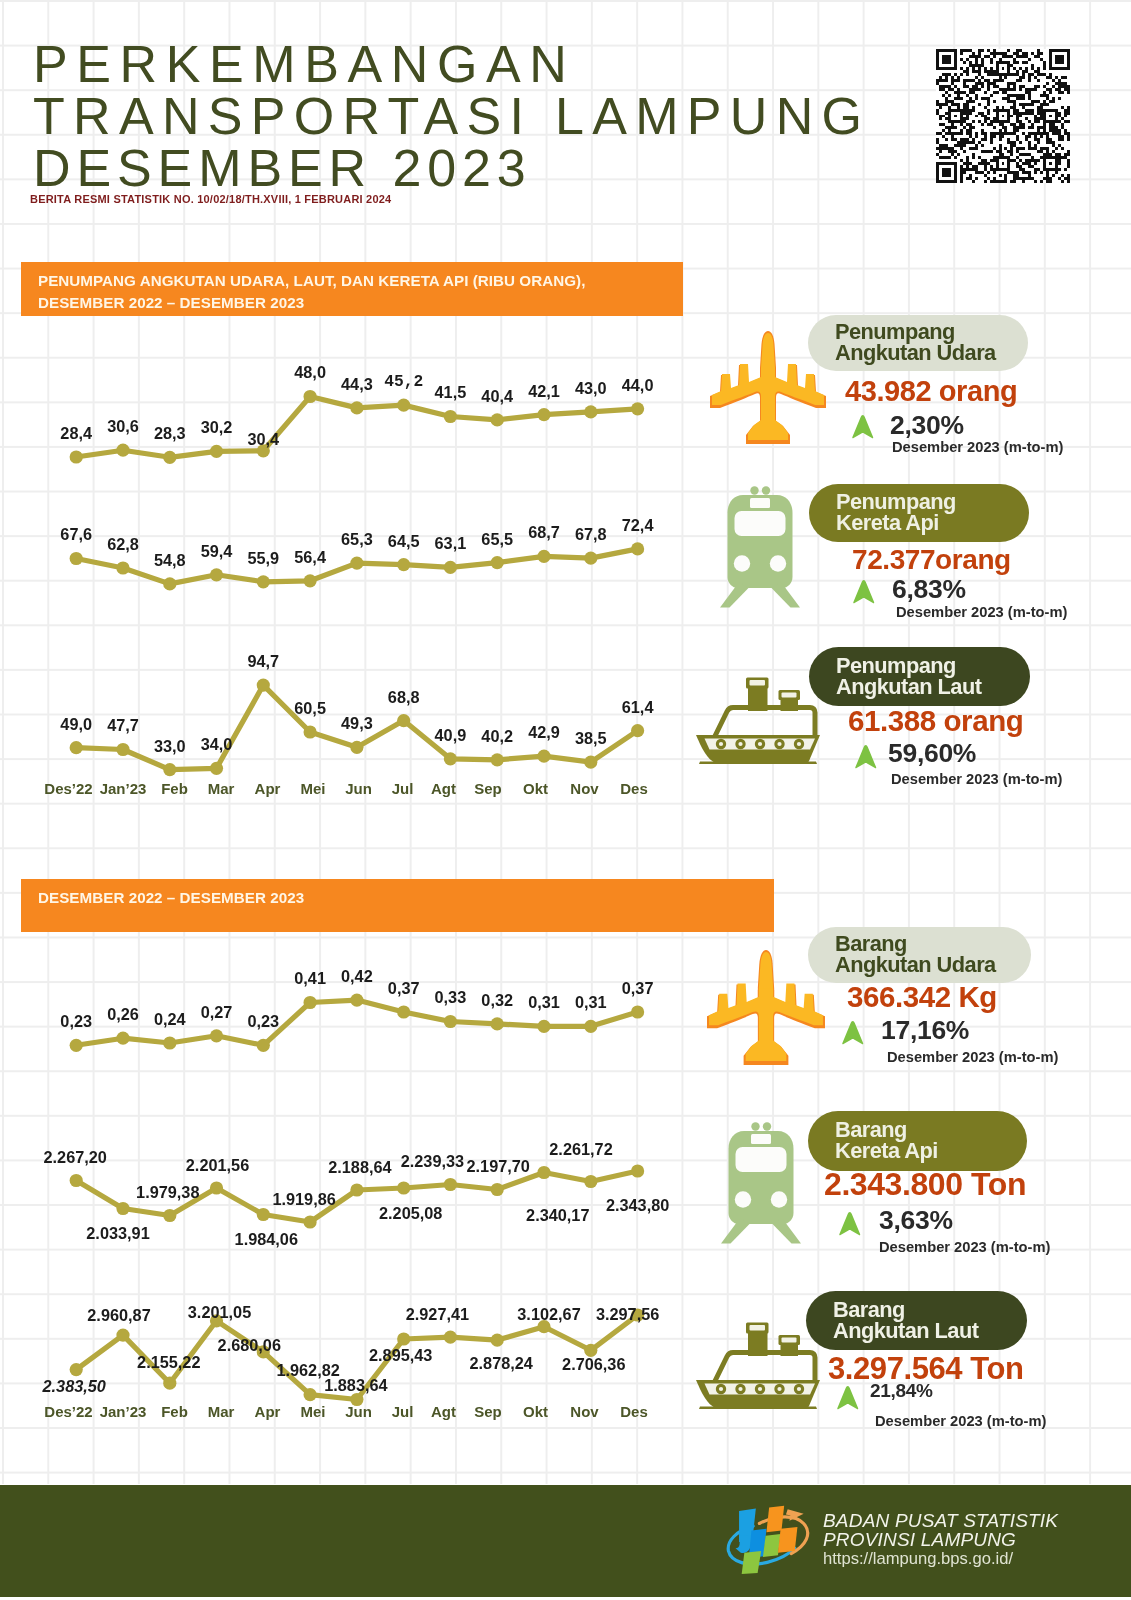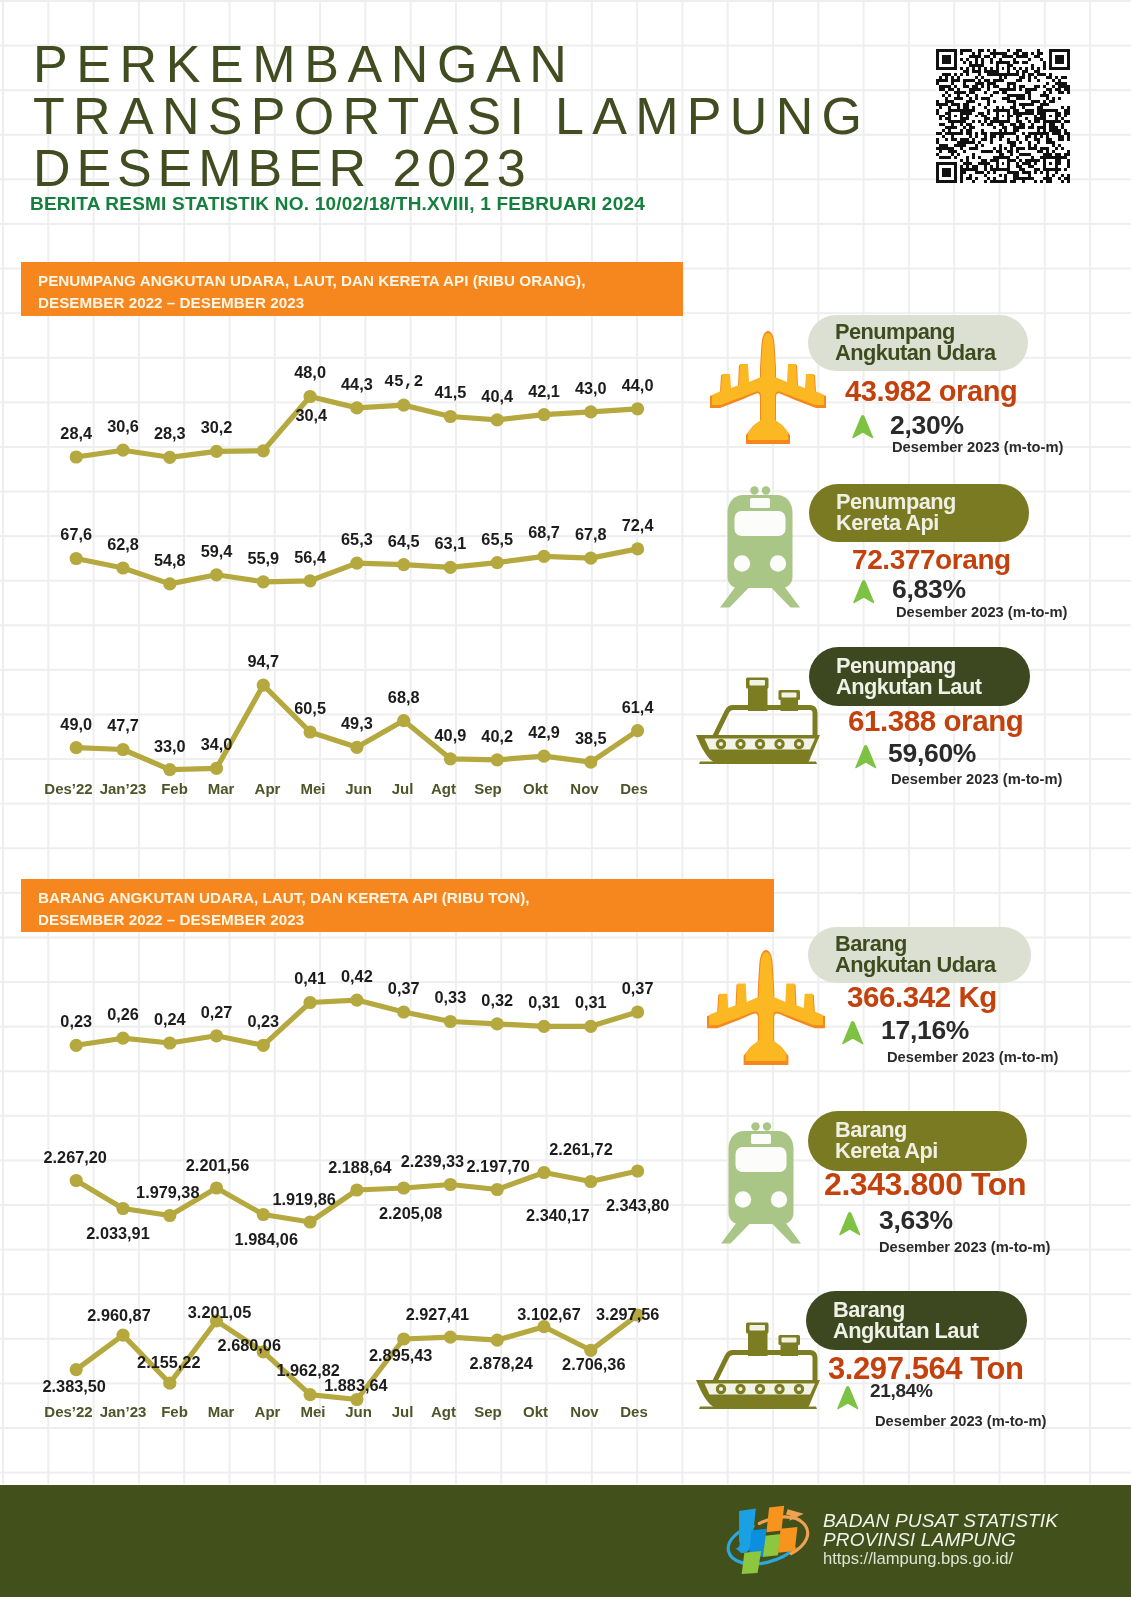--- a/index.html
+++ b/index.html
@@ -11,22 +11,22 @@
       linear-gradient(to right, #eeeeee 2.2px, transparent 2.2px),
       linear-gradient(to bottom, #eeeeee 2.2px, transparent 2.2px);
     background-size:45.3px 44.6px;
     background-position:2px 0px;}
   
   .title{position:absolute;left:33px;color:#424C21;font-weight:400;
          letter-spacing:0.06em;white-space:nowrap;}
   #t1{top:34px;font-size:52px;letter-spacing:8.6px;}
   #t2{top:86px;font-size:52px;letter-spacing:8.3px;}
   #t3{top:138px;font-size:52px;letter-spacing:5.9px;}
-  #subtitle{position:absolute;left:30px;top:193px;font-size:19px;font-weight:700;
-            color:#15803d;letter-spacing:0.21px;white-space:nowrap;}
+  #subtitle{position:absolute;left:30px;top:193px;font-size:11px;font-weight:700;
+            color:#7f1d1d;letter-spacing:0.21px;white-space:nowrap;}
   #qr{position:absolute;left:935px;top:49px;width:136px;height:134px;}
   
   .banner{position:absolute;background:#F6871F;color:#FFF6E6;
           font-weight:700;font-size:15.2px;line-height:21.5px;letter-spacing:0.04px;
           padding:8px 0 0 17px;box-sizing:border-box;}
   .dlabel{position:absolute;font-size:16.3px;font-weight:700;color:#1c1c1c;
           white-space:nowrap;transform:translateX(-50%);}
   .axis{position:absolute;font-size:15px;font-weight:700;color:#4c5628;
         white-space:nowrap;transform:translateX(-50%);}
   
@@ -65,21 +65,20 @@
       <rect width="45" height="45" fill="#ffffff"></rect>
       <path fill="#111111" d="M0 0h7v1h-7zM8 0h4v1h-4zM14 0h2v1h-2zM17 0h1v1h-1zM19 0h1v1h-1zM24 0h1v1h-1zM27 0h2v1h-2zM34 0h1v1h-1zM38 0h7v1h-7zM0 1h1v1h-1zM6 1h1v1h-1zM8 1h1v1h-1zM12 1h1v1h-1zM14 1h1v1h-1zM18 1h6v1h-6zM26 1h2v1h-2zM29 1h2v1h-2zM32 1h1v1h-1zM34 1h2v1h-2zM38 1h1v1h-1zM44 1h1v1h-1zM0 2h1v1h-1zM2 2h3v1h-3zM6 2h1v1h-1zM11 2h4v1h-4zM16 2h2v1h-2zM19 2h1v1h-1zM22 2h4v1h-4zM27 2h4v1h-4zM33 2h2v1h-2zM38 2h1v1h-1zM40 2h3v1h-3zM44 2h1v1h-1zM0 3h1v1h-1zM2 3h3v1h-3zM6 3h1v1h-1zM8 3h1v1h-1zM10 3h1v1h-1zM13 3h1v1h-1zM15 3h1v1h-1zM18 3h1v1h-1zM21 3h1v1h-1zM26 3h1v1h-1zM31 3h1v1h-1zM35 3h1v1h-1zM38 3h1v1h-1zM40 3h3v1h-3zM44 3h1v1h-1zM0 4h1v1h-1zM2 4h3v1h-3zM6 4h1v1h-1zM9 4h1v1h-1zM11 4h1v1h-1zM13 4h1v1h-1zM15 4h1v1h-1zM18 4h1v1h-1zM20 4h5v1h-5zM26 4h2v1h-2zM29 4h2v1h-2zM36 4h1v1h-1zM38 4h1v1h-1zM40 4h3v1h-3zM44 4h1v1h-1zM0 5h1v1h-1zM6 5h1v1h-1zM11 5h5v1h-5zM20 5h1v1h-1zM24 5h2v1h-2zM32 5h1v1h-1zM36 5h1v1h-1zM38 5h1v1h-1zM44 5h1v1h-1zM0 6h7v1h-7zM8 6h1v1h-1zM10 6h1v1h-1zM12 6h1v1h-1zM14 6h1v1h-1zM16 6h1v1h-1zM18 6h1v1h-1zM20 6h1v1h-1zM22 6h1v1h-1zM24 6h1v1h-1zM26 6h1v1h-1zM28 6h1v1h-1zM30 6h1v1h-1zM32 6h1v1h-1zM34 6h1v1h-1zM36 6h1v1h-1zM38 6h7v1h-7zM9 7h2v1h-2zM12 7h3v1h-3zM16 7h5v1h-5zM24 7h1v1h-1zM27 7h1v1h-1zM29 7h2v1h-2zM33 7h2v1h-2zM2 8h3v1h-3zM6 8h1v1h-1zM8 8h1v1h-1zM10 8h1v1h-1zM14 8h1v1h-1zM17 8h11v1h-11zM29 8h1v1h-1zM31 8h2v1h-2zM34 8h3v1h-3zM38 8h1v1h-1zM1 9h1v1h-1zM3 9h1v1h-1zM5 9h1v1h-1zM7 9h1v1h-1zM13 9h1v1h-1zM15 9h1v1h-1zM21 9h1v1h-1zM23 9h1v1h-1zM28 9h2v1h-2zM31 9h1v1h-1zM33 9h1v1h-1zM37 9h2v1h-2zM40 9h1v1h-1zM42 9h2v1h-2zM0 10h4v1h-4zM5 10h3v1h-3zM9 10h4v1h-4zM14 10h1v1h-1zM16 10h2v1h-2zM19 10h4v1h-4zM27 10h2v1h-2zM31 10h1v1h-1zM34 10h1v1h-1zM39 10h1v1h-1zM41 10h1v1h-1zM0 11h1v1h-1zM5 11h1v1h-1zM9 11h1v1h-1zM13 11h3v1h-3zM17 11h3v1h-3zM24 11h3v1h-3zM37 11h1v1h-1zM40 11h4v1h-4zM1 12h4v1h-4zM6 12h1v1h-1zM9 12h2v1h-2zM12 12h2v1h-2zM15 12h1v1h-1zM17 12h1v1h-1zM19 12h2v1h-2zM24 12h1v1h-1zM26 12h1v1h-1zM28 12h2v1h-2zM33 12h2v1h-2zM36 12h1v1h-1zM39 12h1v1h-1zM41 12h4v1h-4zM1 13h2v1h-2zM4 13h2v1h-2zM7 13h1v1h-1zM11 13h4v1h-4zM17 13h1v1h-1zM21 13h6v1h-6zM28 13h1v1h-1zM30 13h4v1h-4zM37 13h2v1h-2zM40 13h2v1h-2zM43 13h2v1h-2zM3 14h1v1h-1zM6 14h4v1h-4zM11 14h2v1h-2zM16 14h1v1h-1zM19 14h2v1h-2zM22 14h2v1h-2zM30 14h2v1h-2zM36 14h1v1h-1zM38 14h1v1h-1zM41 14h2v1h-2zM44 14h1v1h-1zM2 15h1v1h-1zM4 15h1v1h-1zM7 15h1v1h-1zM10 15h1v1h-1zM13 15h1v1h-1zM18 15h1v1h-1zM24 15h6v1h-6zM31 15h1v1h-1zM35 15h3v1h-3zM3 16h1v1h-1zM6 16h3v1h-3zM11 16h1v1h-1zM13 16h1v1h-1zM15 16h3v1h-3zM22 16h3v1h-3zM27 16h3v1h-3zM31 16h1v1h-1zM37 16h1v1h-1zM39 16h1v1h-1zM41 16h1v1h-1zM0 17h1v1h-1zM3 17h3v1h-3zM10 17h3v1h-3zM17 17h1v1h-1zM19 17h1v1h-1zM24 17h3v1h-3zM32 17h3v1h-3zM36 17h1v1h-1zM38 17h2v1h-2zM0 18h4v1h-4zM5 18h3v1h-3zM9 18h2v1h-2zM14 18h1v1h-1zM17 18h1v1h-1zM26 18h1v1h-1zM28 18h5v1h-5zM35 18h3v1h-3zM1 19h1v1h-1zM4 19h1v1h-1zM7 19h1v1h-1zM9 19h2v1h-2zM12 19h1v1h-1zM16 19h1v1h-1zM20 19h1v1h-1zM22 19h1v1h-1zM25 19h2v1h-2zM29 19h1v1h-1zM34 19h2v1h-2zM42 19h1v1h-1zM44 19h1v1h-1zM0 20h1v1h-1zM4 20h9v1h-9zM17 20h1v1h-1zM19 20h6v1h-6zM26 20h2v1h-2zM30 20h3v1h-3zM34 20h7v1h-7zM43 20h2v1h-2zM0 21h1v1h-1zM3 21h2v1h-2zM8 21h4v1h-4zM14 21h2v1h-2zM17 21h1v1h-1zM20 21h1v1h-1zM24 21h1v1h-1zM26 21h7v1h-7zM34 21h3v1h-3zM40 21h2v1h-2zM43 21h2v1h-2zM1 22h2v1h-2zM4 22h1v1h-1zM6 22h1v1h-1zM8 22h1v1h-1zM10 22h1v1h-1zM13 22h1v1h-1zM15 22h2v1h-2zM20 22h1v1h-1zM22 22h1v1h-1zM24 22h2v1h-2zM27 22h2v1h-2zM33 22h1v1h-1zM35 22h2v1h-2zM38 22h1v1h-1zM40 22h2v1h-2zM43 22h1v1h-1zM1 23h1v1h-1zM3 23h2v1h-2zM8 23h3v1h-3zM16 23h2v1h-2zM19 23h2v1h-2zM24 23h1v1h-1zM27 23h1v1h-1zM30 23h1v1h-1zM33 23h4v1h-4zM40 23h1v1h-1zM42 23h1v1h-1zM4 24h6v1h-6zM12 24h1v1h-1zM14 24h1v1h-1zM16 24h1v1h-1zM18 24h7v1h-7zM27 24h2v1h-2zM31 24h1v1h-1zM33 24h2v1h-2zM36 24h6v1h-6zM43 24h2v1h-2zM1 25h2v1h-2zM5 25h1v1h-1zM8 25h1v1h-1zM10 25h2v1h-2zM15 25h1v1h-1zM17 25h2v1h-2zM21 25h2v1h-2zM25 25h2v1h-2zM28 25h2v1h-2zM32 25h1v1h-1zM36 25h1v1h-1zM38 25h2v1h-2zM42 25h1v1h-1zM3 26h4v1h-4zM9 26h1v1h-1zM11 26h2v1h-2zM19 26h1v1h-1zM22 26h2v1h-2zM26 26h4v1h-4zM31 26h2v1h-2zM34 26h3v1h-3zM38 26h3v1h-3zM42 26h1v1h-1zM2 27h1v1h-1zM4 27h1v1h-1zM8 27h1v1h-1zM10 27h2v1h-2zM15 27h1v1h-1zM21 27h1v1h-1zM23 27h1v1h-1zM26 27h2v1h-2zM34 27h1v1h-1zM36 27h1v1h-1zM38 27h4v1h-4zM43 27h1v1h-1zM0 28h2v1h-2zM3 28h6v1h-6zM10 28h2v1h-2zM13 28h1v1h-1zM15 28h2v1h-2zM18 28h9v1h-9zM29 28h1v1h-1zM31 28h7v1h-7zM39 28h3v1h-3zM43 28h2v1h-2zM2 29h1v1h-1zM5 29h1v1h-1zM11 29h1v1h-1zM13 29h1v1h-1zM16 29h1v1h-1zM18 29h2v1h-2zM21 29h2v1h-2zM27 29h1v1h-1zM30 29h2v1h-2zM33 29h1v1h-1zM35 29h1v1h-1zM37 29h1v1h-1zM41 29h2v1h-2zM44 29h1v1h-1zM0 30h1v1h-1zM3 30h1v1h-1zM5 30h2v1h-2zM8 30h3v1h-3zM12 30h1v1h-1zM15 30h2v1h-2zM18 30h1v1h-1zM21 30h1v1h-1zM24 30h1v1h-1zM27 30h1v1h-1zM30 30h1v1h-1zM33 30h2v1h-2zM37 30h2v1h-2zM41 30h2v1h-2zM44 30h1v1h-1zM0 31h1v1h-1zM7 31h6v1h-6zM14 31h1v1h-1zM18 31h1v1h-1zM24 31h3v1h-3zM28 31h1v1h-1zM31 31h1v1h-1zM34 31h1v1h-1zM37 31h3v1h-3zM1 32h3v1h-3zM6 32h4v1h-4zM13 32h1v1h-1zM15 32h1v1h-1zM21 32h1v1h-1zM25 32h2v1h-2zM31 32h1v1h-1zM33 32h1v1h-1zM39 32h1v1h-1zM41 32h1v1h-1zM0 33h6v1h-6zM8 33h1v1h-1zM11 33h3v1h-3zM19 33h1v1h-1zM21 33h1v1h-1zM23 33h1v1h-1zM25 33h1v1h-1zM27 33h3v1h-3zM31 33h3v1h-3zM35 33h3v1h-3zM40 33h1v1h-1zM42 33h1v1h-1zM1 34h1v1h-1zM4 34h3v1h-3zM9 34h1v1h-1zM15 34h4v1h-4zM20 34h2v1h-2zM24 34h2v1h-2zM27 34h1v1h-1zM34 34h2v1h-2zM37 34h1v1h-1zM39 34h1v1h-1zM44 34h1v1h-1zM0 35h1v1h-1zM5 35h1v1h-1zM7 35h1v1h-1zM12 35h1v1h-1zM21 35h2v1h-2zM25 35h1v1h-1zM28 35h4v1h-4zM36 35h3v1h-3zM40 35h2v1h-2zM43 35h2v1h-2zM1 36h4v1h-4zM6 36h1v1h-1zM10 36h1v1h-1zM12 36h1v1h-1zM14 36h1v1h-1zM19 36h6v1h-6zM27 36h1v1h-1zM32 36h1v1h-1zM35 36h9v1h-9zM8 37h1v1h-1zM10 37h1v1h-1zM15 37h2v1h-2zM18 37h3v1h-3zM24 37h3v1h-3zM28 37h1v1h-1zM30 37h5v1h-5zM36 37h1v1h-1zM40 37h2v1h-2zM44 37h1v1h-1zM0 38h7v1h-7zM9 38h3v1h-3zM14 38h4v1h-4zM20 38h1v1h-1zM22 38h1v1h-1zM24 38h1v1h-1zM27 38h1v1h-1zM29 38h3v1h-3zM33 38h1v1h-1zM36 38h1v1h-1zM38 38h1v1h-1zM40 38h2v1h-2zM44 38h1v1h-1zM0 39h1v1h-1zM6 39h1v1h-1zM8 39h1v1h-1zM10 39h1v1h-1zM12 39h2v1h-2zM16 39h1v1h-1zM18 39h1v1h-1zM20 39h1v1h-1zM24 39h1v1h-1zM27 39h2v1h-2zM31 39h2v1h-2zM36 39h1v1h-1zM40 39h1v1h-1zM44 39h1v1h-1zM0 40h1v1h-1zM2 40h3v1h-3zM6 40h1v1h-1zM8 40h6v1h-6zM16 40h1v1h-1zM18 40h7v1h-7zM28 40h2v1h-2zM33 40h2v1h-2zM36 40h6v1h-6zM43 40h1v1h-1zM0 41h1v1h-1zM2 41h3v1h-3zM6 41h1v1h-1zM8 41h2v1h-2zM13 41h3v1h-3zM17 41h1v1h-1zM19 41h1v1h-1zM24 41h4v1h-4zM29 41h3v1h-3zM33 41h1v1h-1zM35 41h1v1h-1zM37 41h1v1h-1zM40 41h1v1h-1zM0 42h1v1h-1zM2 42h3v1h-3zM6 42h1v1h-1zM8 42h1v1h-1zM11 42h1v1h-1zM16 42h1v1h-1zM21 42h1v1h-1zM23 42h1v1h-1zM26 42h2v1h-2zM31 42h1v1h-1zM37 42h1v1h-1zM39 42h1v1h-1zM42 42h1v1h-1zM44 42h1v1h-1zM0 43h1v1h-1zM6 43h1v1h-1zM8 43h1v1h-1zM10 43h2v1h-2zM13 43h1v1h-1zM17 43h1v1h-1zM19 43h1v1h-1zM23 43h1v1h-1zM26 43h7v1h-7zM36 43h3v1h-3zM41 43h1v1h-1zM43 43h2v1h-2zM0 44h7v1h-7zM8 44h1v1h-1zM12 44h1v1h-1zM16 44h1v1h-1zM18 44h6v1h-6zM25 44h2v1h-2zM29 44h1v1h-1zM33 44h1v1h-1zM35 44h1v1h-1zM37 44h2v1h-2zM42 44h1v1h-1zM44 44h1v1h-1z"></path>
     </svg></div>
 
 <div id="content">
     <div class="banner" style="left: 21px; top: 262px; width: 662px; height: 54px;">
       <div>PENUMPANG ANGKUTAN UDARA, LAUT, DAN KERETA API (RIBU ORANG),</div>
       <div>DESEMBER 2022 – DESEMBER 2023</div>
     </div>
     <div class="banner" style="left: 21px; top: 879px; width: 753px; height: 53px;">
-      <div>BARANG ANGKUTAN UDARA, LAUT, DAN KERETA API (RIBU TON),</div>
       <div>DESEMBER 2022 – DESEMBER 2023</div>
     </div>
     <svg width="700" height="1600" style="position: absolute; left: 0px; top: 0px; pointer-events: none;">
       <path d="M76.2 457.0 L123.0 450.2 L169.8 457.3 L216.5 451.4 L263.3 450.8 L310.1 396.5 L356.9 407.9 L403.7 405.1 L450.4 416.5 L497.2 419.9 L544.0 414.7 L590.8 411.9 L637.6 408.8" fill="none" stroke="#B5A83F" stroke-width="5.2" stroke-linejoin="round" stroke-linecap="round"></path>
       <circle cx="76.2" cy="457.0" r="6.6" fill="#B5A83F"></circle>
       <circle cx="123.0" cy="450.2" r="6.6" fill="#B5A83F"></circle>
       <circle cx="169.8" cy="457.3" r="6.6" fill="#B5A83F"></circle>
       <circle cx="216.5" cy="451.4" r="6.6" fill="#B5A83F"></circle>
       <circle cx="263.3" cy="450.8" r="6.6" fill="#B5A83F"></circle>
       <circle cx="310.1" cy="396.5" r="6.6" fill="#B5A83F"></circle>
@@ -88,21 +87,21 @@
       <circle cx="450.4" cy="416.5" r="6.6" fill="#B5A83F"></circle>
       <circle cx="497.2" cy="419.9" r="6.6" fill="#B5A83F"></circle>
       <circle cx="544.0" cy="414.7" r="6.6" fill="#B5A83F"></circle>
       <circle cx="590.8" cy="411.9" r="6.6" fill="#B5A83F"></circle>
       <circle cx="637.6" cy="408.8" r="6.6" fill="#B5A83F"></circle>
     </svg>
     <div class="dlabel" style="left: 76.2px; top: 423.9px;">28,4</div>
     <div class="dlabel" style="left: 123px; top: 417.1px;">30,6</div>
     <div class="dlabel" style="left: 169.8px; top: 424.2px; text-align: right;">28,3</div>
     <div class="dlabel" style="left: 216.5px; top: 418.3px;">30,2</div>
-    <div class="dlabel" style="left: 263.3px; top: 406px; margin-left: 48px;">30,4</div>
+    <div class="dlabel" style="left: 263.3px; top: 430px;">30,4</div>
     <div class="dlabel" style="left: 310.1px; top: 363.4px;">48,0</div>
     <div class="dlabel" style="left: 356.9px; top: 374.8px;">44,3</div>
     <div class="dlabel" style="left: 403.7px; top: 372px; font-family: Liberation Mono, monospace;">45,2</div>
     <div class="dlabel" style="left: 450.4px; top: 383.4px;">41,5</div>
     <div class="dlabel" style="left: 497.2px; top: 386.8px;">40,4</div>
     <div class="dlabel" style="left: 544px; top: 381.6px;">42,1</div>
     <div class="dlabel" style="left: 590.8px; top: 378.8px;">43,0</div>
     <div class="dlabel" style="left: 637.6px; top: 375.7px;">44,0</div>
     <svg width="700" height="1600" style="position: absolute; left: 0px; top: 0px; pointer-events: none;">
       <path d="M76.2 558.5 L123.0 568.0 L169.8 583.9 L216.5 574.8 L263.3 581.8 L310.1 580.8 L356.9 563.1 L403.7 564.6 L450.4 567.4 L497.2 562.7 L544.0 556.3 L590.8 558.1 L637.6 548.9" fill="none" stroke="#B5A83F" stroke-width="5.2" stroke-linejoin="round" stroke-linecap="round"></path>
@@ -229,21 +228,21 @@
       <circle cx="263.3" cy="1351.9" r="6.6" fill="#B5A83F"></circle>
       <circle cx="310.1" cy="1394.7" r="6.6" fill="#B5A83F"></circle>
       <circle cx="356.9" cy="1399.5" r="6.6" fill="#B5A83F"></circle>
       <circle cx="403.7" cy="1339.0" r="6.6" fill="#B5A83F"></circle>
       <circle cx="450.4" cy="1337.1" r="6.6" fill="#B5A83F"></circle>
       <circle cx="497.2" cy="1340.1" r="6.6" fill="#B5A83F"></circle>
       <circle cx="544.0" cy="1326.7" r="6.6" fill="#B5A83F"></circle>
       <circle cx="590.8" cy="1350.3" r="6.6" fill="#B5A83F"></circle>
       <circle cx="637.6" cy="1315.0" r="6.6" fill="#B5A83F"></circle>
     </svg>
-    <div class="dlabel" style="left: 74.2px; top: 1376.5px;">2.383,50</div>
+    <div class="dlabel" style="left: 74.2px; top: 1376.5px; font-style: italic;">2.383,50</div>
     <div class="dlabel" style="left: 119px; top: 1306px;">2.960,87</div>
     <div class="dlabel" style="left: 168.8px; top: 1353.1px;">2.155,22</div>
     <div class="dlabel" style="left: 219.5px; top: 1302.7px;">3.201,05</div>
     <div class="dlabel" style="left: 249.3px; top: 1335.8px;">2.680,06</div>
     <div class="dlabel" style="left: 308.1px; top: 1360.6px;">1.962,82</div>
     <div class="dlabel" style="left: 355.9px; top: 1376.4px;">1.883,64</div>
     <div class="dlabel" style="left: 400.7px; top: 1345.9px;">2.895,43</div>
     <div class="dlabel" style="left: 437.4px; top: 1305px;">2.927,41</div>
     <div class="dlabel" style="left: 501.2px; top: 1354px;">2.878,24</div>
     <div class="dlabel" style="left: 549px; top: 1304.6px;">3.102,67</div>

